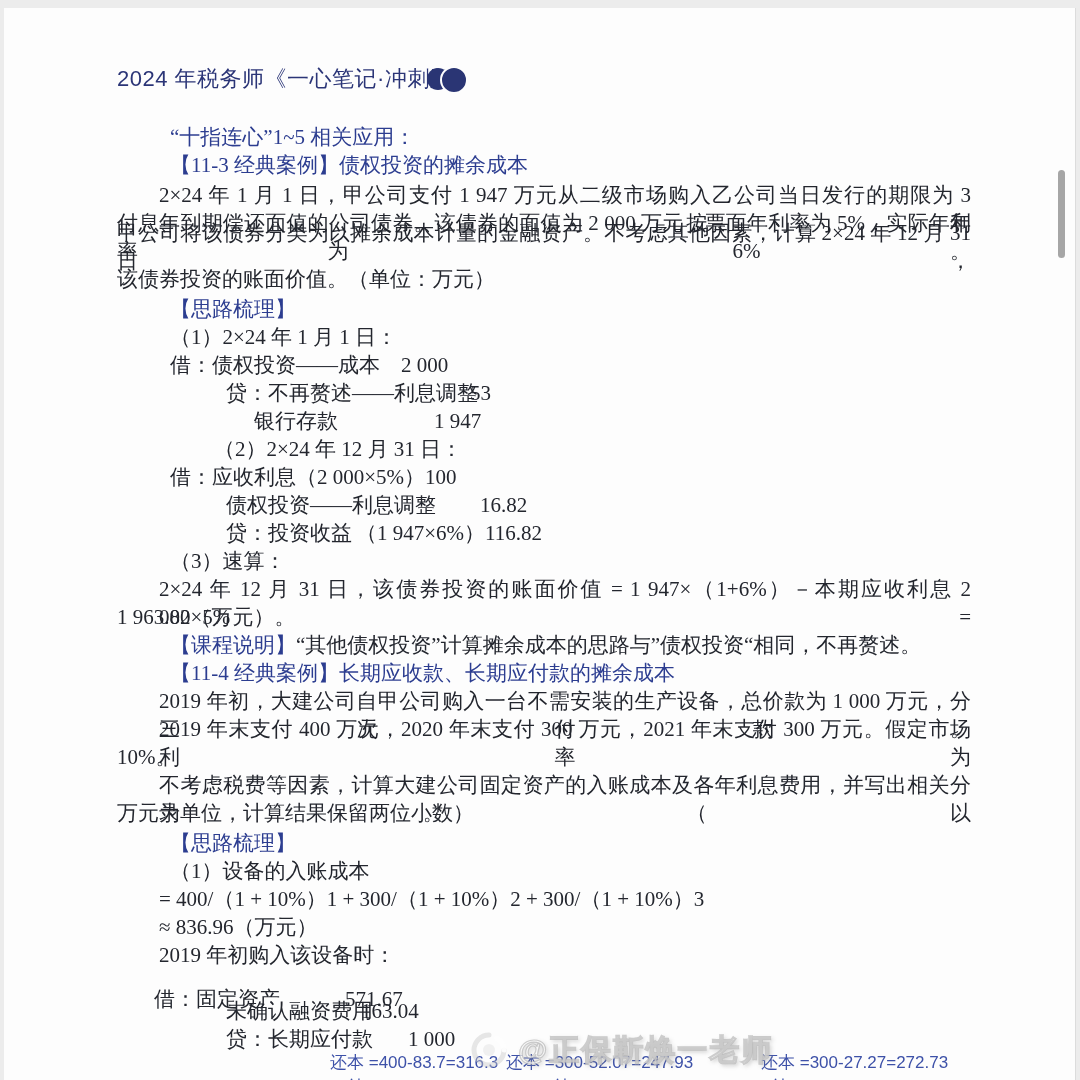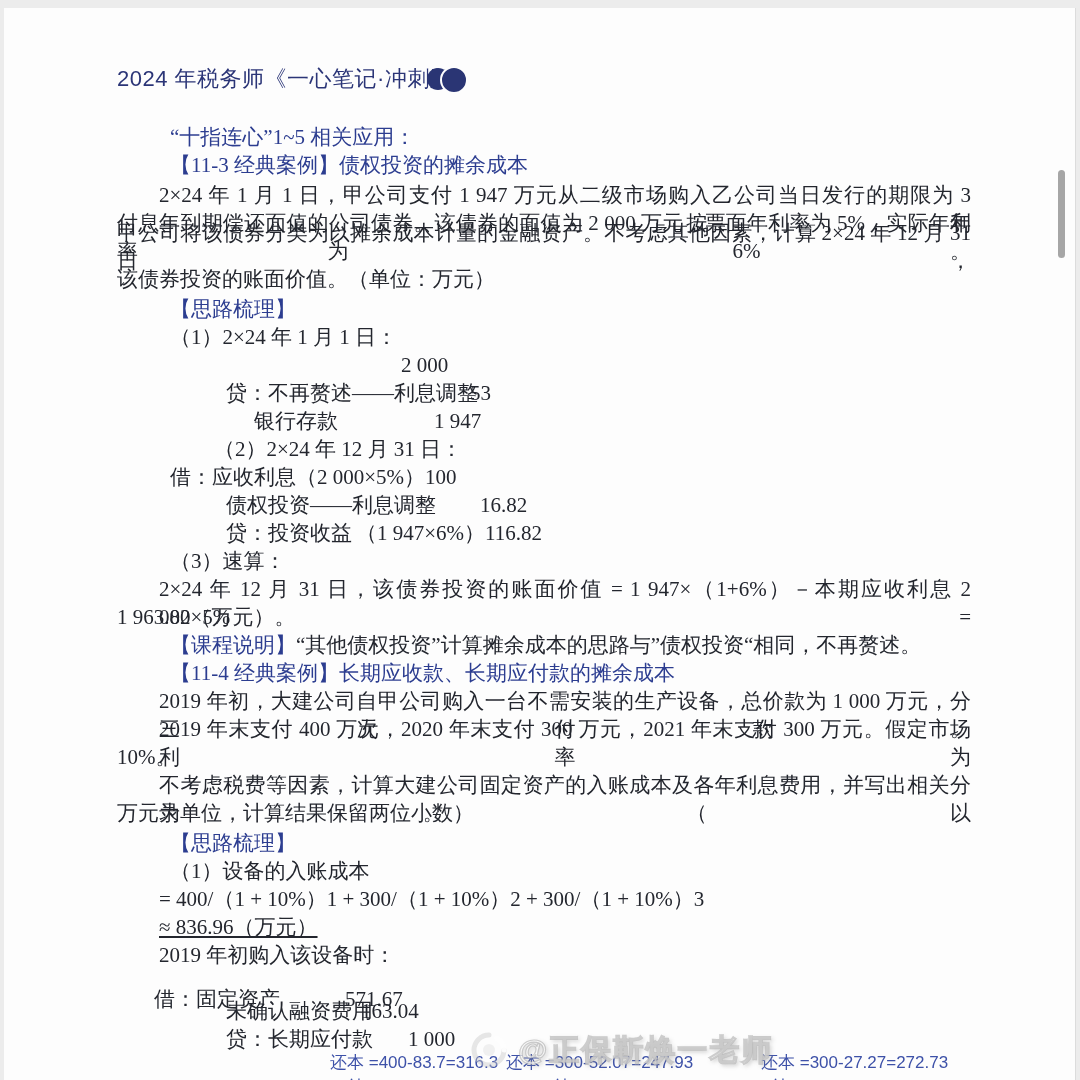--- a/index.html
+++ b/index.html
@@ -53,41 +53,41 @@
 
     <div id="doc-content">
         <div class="line blueline" style="top: 115px; left: 166px;"><span class="blue">“十指连心”1~5 相关应用：</span></div>
         <div class="line blueline" style="top: 143px; left: 166px;"><span class="blue">【11-3 经典案例】债权投资的摊余成本</span></div>
         <div class="line justify" style="top: 173px; left: 155px; width: 812px;"><span>2×24 年 1 月 1 日，甲公司支付 1 947 万元从二级市场购入乙公司当日发行的期限为 3 年、按年</span></div>
         <div class="line justify" style="top: 201px; left: 113px; width: 854px;"><span>付息、到期偿还面值的公司债券。该债券的面值为 2 000 万元，票面年利率为 5%，实际年利率为 6%。</span></div>
         <div class="line justify" style="top: 211px; left: 113px; width: 854px;"><span>甲公司将该债券分类为以摊余成本计量的金融资产。不考虑其他因素，计算 2×24 年 12 月 31 日，</span></div>
         <div class="line" style="top: 257px; left: 113px;"><span>该债券投资的账面价值。（单位：万元）</span></div>
         <div class="line blueline" style="top: 287px; left: 166px;"><span class="blue">【思路梳理】</span></div>
         <div class="line" style="top: 315px; left: 166px;"><span>（1）2×24 年 1 月 1 日：</span></div>
-        <div class="line" style="top: 343px; left: 166px;"><span class="amt" style="left: 231px;">2 000</span></div>
+        <div class="line" style="top: 343px; left: 166px;"><span>借：债权投资——成本</span><span class="amt" style="left: 231px;">2 000</span></div>
         <div class="line" style="top: 371px; left: 222px;"><span>贷：不再赘述——利息调整</span><span class="amt" style="left: 244px;">53</span></div>
         <div class="line" style="top: 399px; left: 250px;"><span>银行存款</span><span class="amt" style="left: 180px;">1 947</span></div>
         <div class="line" style="top: 427px; left: 166px; margin-left: 44px;"><span>（2）2×24 年 12 月 31 日：</span></div>
         <div class="line" style="top: 455px; left: 166px;"><span>借：应收利息（2 000×5%）100</span></div>
         <div class="line" style="top: 483px; left: 222px;"><span>债权投资——利息调整</span><span class="amt" style="left: 254px;">16.82</span></div>
         <div class="line" style="top: 511px; left: 222px;"><span>贷：投资收益</span><span class="amt" style="left: 130px;">（1 947×6%）116.82</span></div>
         <div class="line" style="top: 539px; left: 166px;"><span>（3）速算：</span></div>
         <div class="line justify" style="top: 567px; left: 155px; width: 812px;"><span>2×24 年 12 月 31 日，该债券投资的账面价值 = 1 947×（1+6%）－本期应收利息 2 000×5% =</span></div>
         <div class="line" style="top: 595px; left: 113px;"><span>1 963.82（万元）。</span></div>
         <div class="line" style="top: 623px; left: 166px;"><span class="blue">【课程说明】</span><span>“其他债权投资”计算摊余成本的思路与”债权投资“相同，不再赘述。</span></div>
         <div class="line blueline" style="top: 651px; left: 166px;"><span class="blue">【11-4 经典案例】长期应收款、长期应付款的摊余成本</span></div>
         <div class="line justify" style="top: 679px; left: 155px; width: 812px;"><span>2019 年初，大建公司自甲公司购入一台不需安装的生产设备，总价款为 1 000 万元，分三次付款。</span></div>
         <div class="line justify" style="top: 707px; left: 155px; width: 812px;"><span>2019 年末支付 400 万元，2020 年末支付 300 万元，2021 年末支付 300 万元。假定市场利率为</span></div>
         <div class="line" style="top: 735px; left: 113px;"><span>10%。</span></div>
         <div class="line justify" style="top: 763px; left: 155px; width: 812px;"><span>不考虑税费等因素，计算大建公司固定资产的入账成本及各年利息费用，并写出相关分录。（以</span></div>
         <div class="line" style="top: 791px; left: 113px;"><span>万元为单位，计算结果保留两位小数）</span></div>
         <div class="line blueline" style="top: 821px; left: 166px;"><span class="blue">【思路梳理】</span></div>
         <div class="line" style="top: 849px; left: 166px;"><span>（1）设备的入账成本</span></div>
         <div class="line" style="top: 877px; left: 155px;"><span>= 400/（1 + 10%）1 + 300/（1 + 10%）2 + 300/（1 + 10%）3</span></div>
-        <div class="line" style="top: 905px; left: 155px; text-decoration: underline;"><span>≈ 836.96（万元）</span></div>
+        <div class="line" style="top: 905px; left: 155px;"><span>≈ 836.96（万元）</span></div>
         <div class="line" style="top: 933px; left: 155px;"><span>2019 年初购入该设备时：</span></div>
         <div class="line" style="top: 961px; left: 150px; margin-top: 16px;"><span>借：固定资产</span><span class="amt" style="left: 191px;">571.67</span></div>
         <div class="line" style="top: 989px; left: 222px;"><span>未确认融资费用</span><span class="amt" style="left: 135px;">163.04</span></div>
         <div class="line" style="top: 1017px; left: 222px;"><span>贷：长期应付款</span><span class="amt" style="left: 182px;">1 000</span></div>
         <div class="anno" style="left: 326px; top: 1044px;">还本 =400-83.7=316.3</div>
         <div class="anno" style="left: 342px; top: 1068px;">付 400</div>
         <div class="anno" style="left: 502px; top: 1044px;">还本 =300-52.07=247.93</div>
         <div class="anno" style="left: 548px; top: 1068px;">付 300</div>
         <div class="anno" style="left: 757px; top: 1044px;">还本 =300-27.27=272.73</div>
         <div class="anno" style="left: 766px; top: 1068px;">付 300</div>

